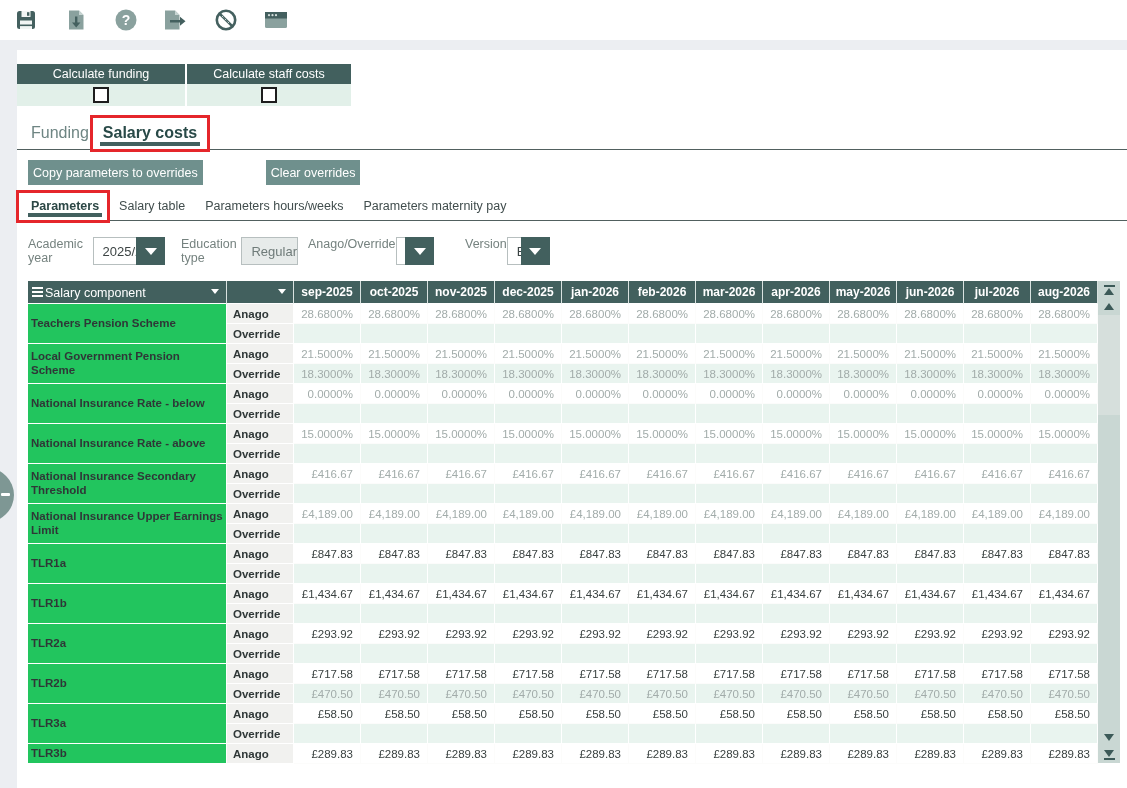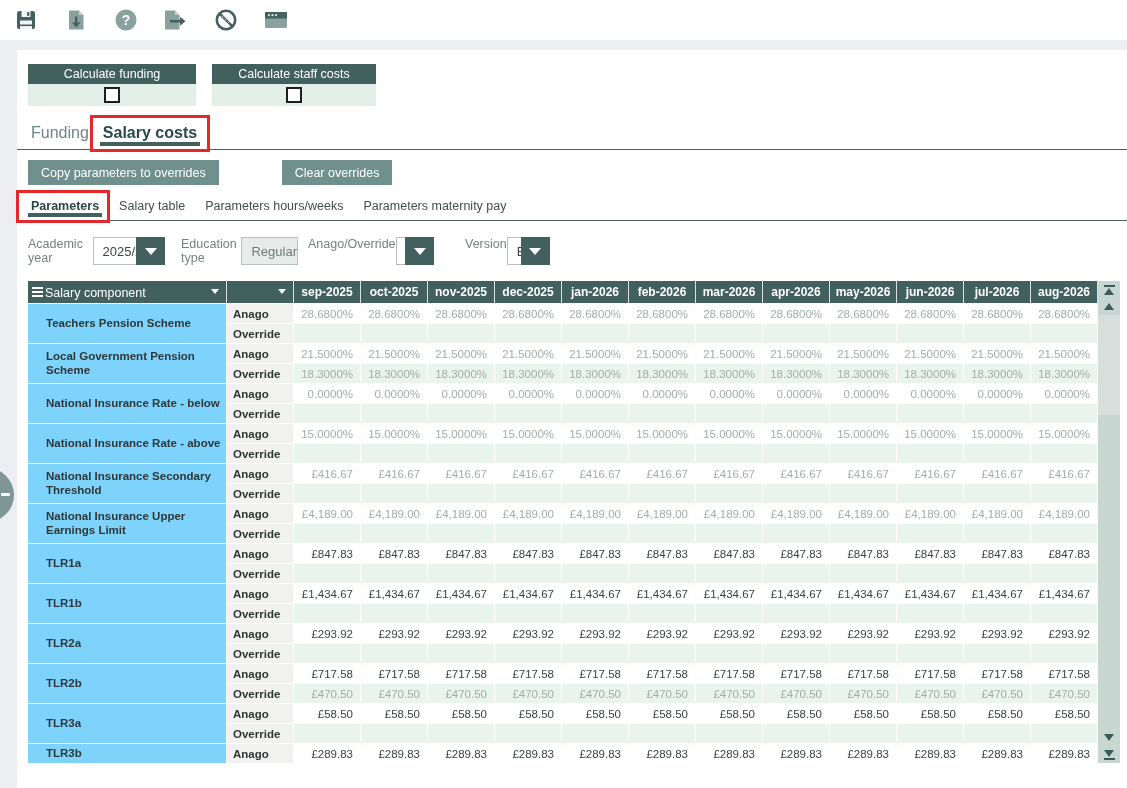--- a/index.html
+++ b/index.html
@@ -11,61 +11,61 @@
   .toolbar { height:40px; display:flex; align-items:center; padding-left:8px; background:#fff; }
   .tool-btn { width:36px; height:30px; margin-right:14px; display:flex; align-items:center; justify-content:center; background:none; border:none; cursor:pointer; padding:0; }
   .gray-strip { height:10px; background:#eceef2; width:100%; }
   
   .main { display:flex; height:738px; }
   .left-strip { width:17px; background:#eceef2; position:relative; flex:none; }
   .panel-handle { position:absolute; left:-40px; top:418px; width:54px; height:54px; border-radius:50%; background:#7e9794; cursor:pointer; }
   .panel-handle .dash { position:absolute; left:41px; top:25px; width:9px; height:3px; background:#fff; border-radius:1px; }
   .content { flex:1; background:#fff; padding-top:14px; }
   
-  .calc-table { display:flex; gap:16px; margin-left:11px; }
+  .calc-table { display:flex; gap:2px; }
   .calc-col { display:flex; flex-direction:column; gap:0; }
   .calc-head { height:20px; background:#42605e; color:#fff; font-size:12.5px; display:flex; align-items:center; justify-content:center; }
   .calc-cell { height:22px; background:#e2f0e9; display:flex; align-items:center; justify-content:center; }
   .cb { width:12px; height:12px; border:2px solid #1d1d1d; background:#fff; display:inline-block; cursor:pointer; }
   .calc-col:nth-child(1) .calc-head, .calc-col:nth-child(1) .calc-cell { width:168px; }
   .calc-col:nth-child(2) .calc-head, .calc-col:nth-child(2) .calc-cell { width:164px; }
   
   .tabbar { margin-top:14px; padding-left:11px; border-bottom:1px solid #51605f; }
   .tab { display:inline-block; position:relative; font-size:16px; color:#6e8583; padding:4px 3px 8px 3px; margin-right:8px; margin-bottom:-1px; cursor:pointer; }
   .tab.active { color:#294a48; font-weight:bold; border-bottom:4px solid #42605e; padding-bottom:0; }
   .subtabbar { margin-top:10px; }
   .subtabbar .tab { color:#414d4d; font-size:12.5px; margin-right:14px; }
   .subtabbar .tab.active { color:#2c4745; }
   .redbox { position:absolute; border:3px solid #e5262b; pointer-events:none; z-index:5; }
   .redbox.r-main { top:-5px; left:-10px; right:-10px; bottom:-10px; }
   .redbox.r-sub  { top:-5px; left:-12px; right:-8px;  bottom:-10px; }
   
   .btnrow { margin:10px 0 0 11px; display:flex; gap:63px; }
-  .btn { background:#6f908d; color:#fff; border:none; font-family:inherit; font-size:12.5px; height:25px; padding:0 13px; cursor:pointer; }
+  .btn { background:#6f908d; color:#fff; border:none; font-family:inherit; font-size:12.5px; height:25px; padding:0 5px; cursor:pointer; }
   
   .filters { margin:16px 0 0 11px; display:flex; }
   .filter { display:flex; flex-direction:row; }
   .filter .flabel { font-size:12.5px; color:#75827f; margin-bottom:7px; }
   .selbox { position:relative; height:28px; border:1px solid #b7bfbf; background:#fff; display:flex; align-items:center; font-size:13px; color:#3c4444; padding-left:9px; box-sizing:border-box; cursor:pointer; }
   .selbox.disabled { background:#e7ebea; color:#6f7b79; cursor:default;text-align:right; }
   .sel-btn { position:absolute; right:-1px; top:-1px; width:29px; height:28px; background:#42605e; display:flex; align-items:center; justify-content:center; }
   .caret-w { width:0; height:0; border-left:6px solid transparent; border-right:6px solid transparent; border-top:7px solid #fff; }
   .caret-s { width:0; height:0; border-left:4.5px solid transparent; border-right:4.5px solid transparent; border-top:5.5px solid #fff; }
   
   .table-zone { margin:9px 0 0 11px; position:relative; width:1092px; }
   table.grid-table { border-collapse:separate; border-spacing:0; table-layout:fixed; width:1070px; }
   .grid-table th, .grid-table td { box-sizing:border-box; padding:0; }
   .grid-table th { height:23px; background:#42605e; color:#ffffff; font-weight:bold; font-size:12px; border-right:1px solid #d9e2e0; border-bottom:1px solid #fff; white-space:nowrap; overflow:hidden; }
   th.h-comp { font-weight:normal; font-size:12.5px; text-align:left; position:relative; padding-left:4px; }
   th.h-sub { position:relative; }
   .hamb { display:inline-block; vertical-align:-2px; margin-right:2px; }
   .hamb i { display:block; width:11px; height:2px; background:#fff; margin:2px 0; }
   th .caret-s { position:absolute; right:7px; top:8px; }
   .grid-table td { height:20px; font-size:11.5px; border-right:1px solid #fff; border-bottom:1px solid #fff; white-space:nowrap; overflow:hidden; }
-  td.c-name { background:#7dd3fc; font-weight:bold; color:#2f3737; white-space:normal; line-height:1.2; padding-left:18px; font-size:11.5px; }
+  td.c-name { background:#22c55e; font-weight:bold; color:#2f3737; white-space:normal; line-height:1.2; padding-left:3px; font-size:11.5px; }
   td.c-label { background:#f1f1ef; font-weight:bold; color:#2f3737; padding-left:6px; }
   td.v { text-align:right; padding-right:7px; }
   td.v.a { background:#fff; border-right:1px solid #fcfcfb; border-bottom:1px solid #fcfcfb; }
   td.v.o { background:#e9f4ef; }
   td.v.mut { color:#a2acaa; }
   td.v.drk { color:#3a4241; }
   
   .vscroll { position:absolute; top:0; right:0; width:22px; height:482px; background:#c9d7d3; display:flex; flex-direction:column; align-items:center; }
   .sbtn { width:22px; height:17px; flex:none; display:flex; flex-direction:column; align-items:center; justify-content:center; gap:1px; cursor:pointer; }
   .tri-up { width:0; height:0; border-left:5.5px solid transparent; border-right:5.5px solid transparent; border-bottom:7px solid #3c5a58; }

